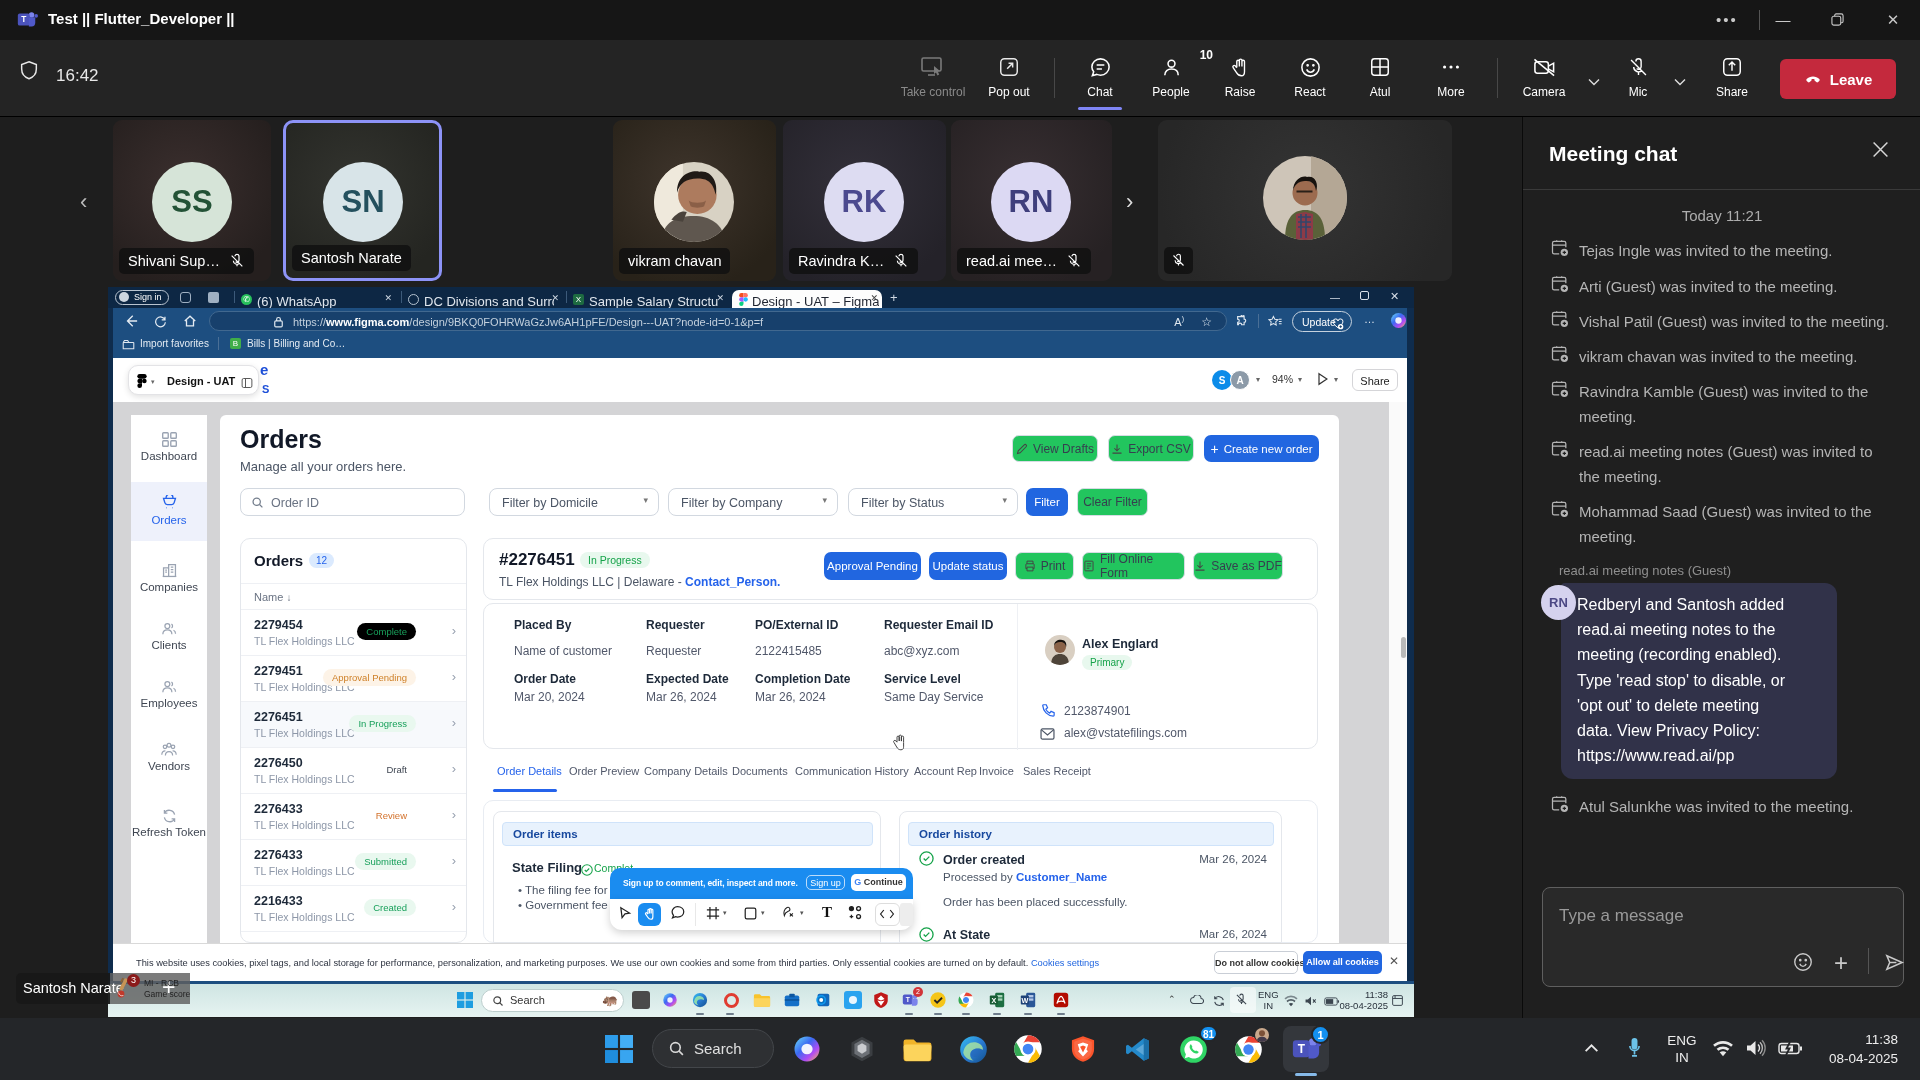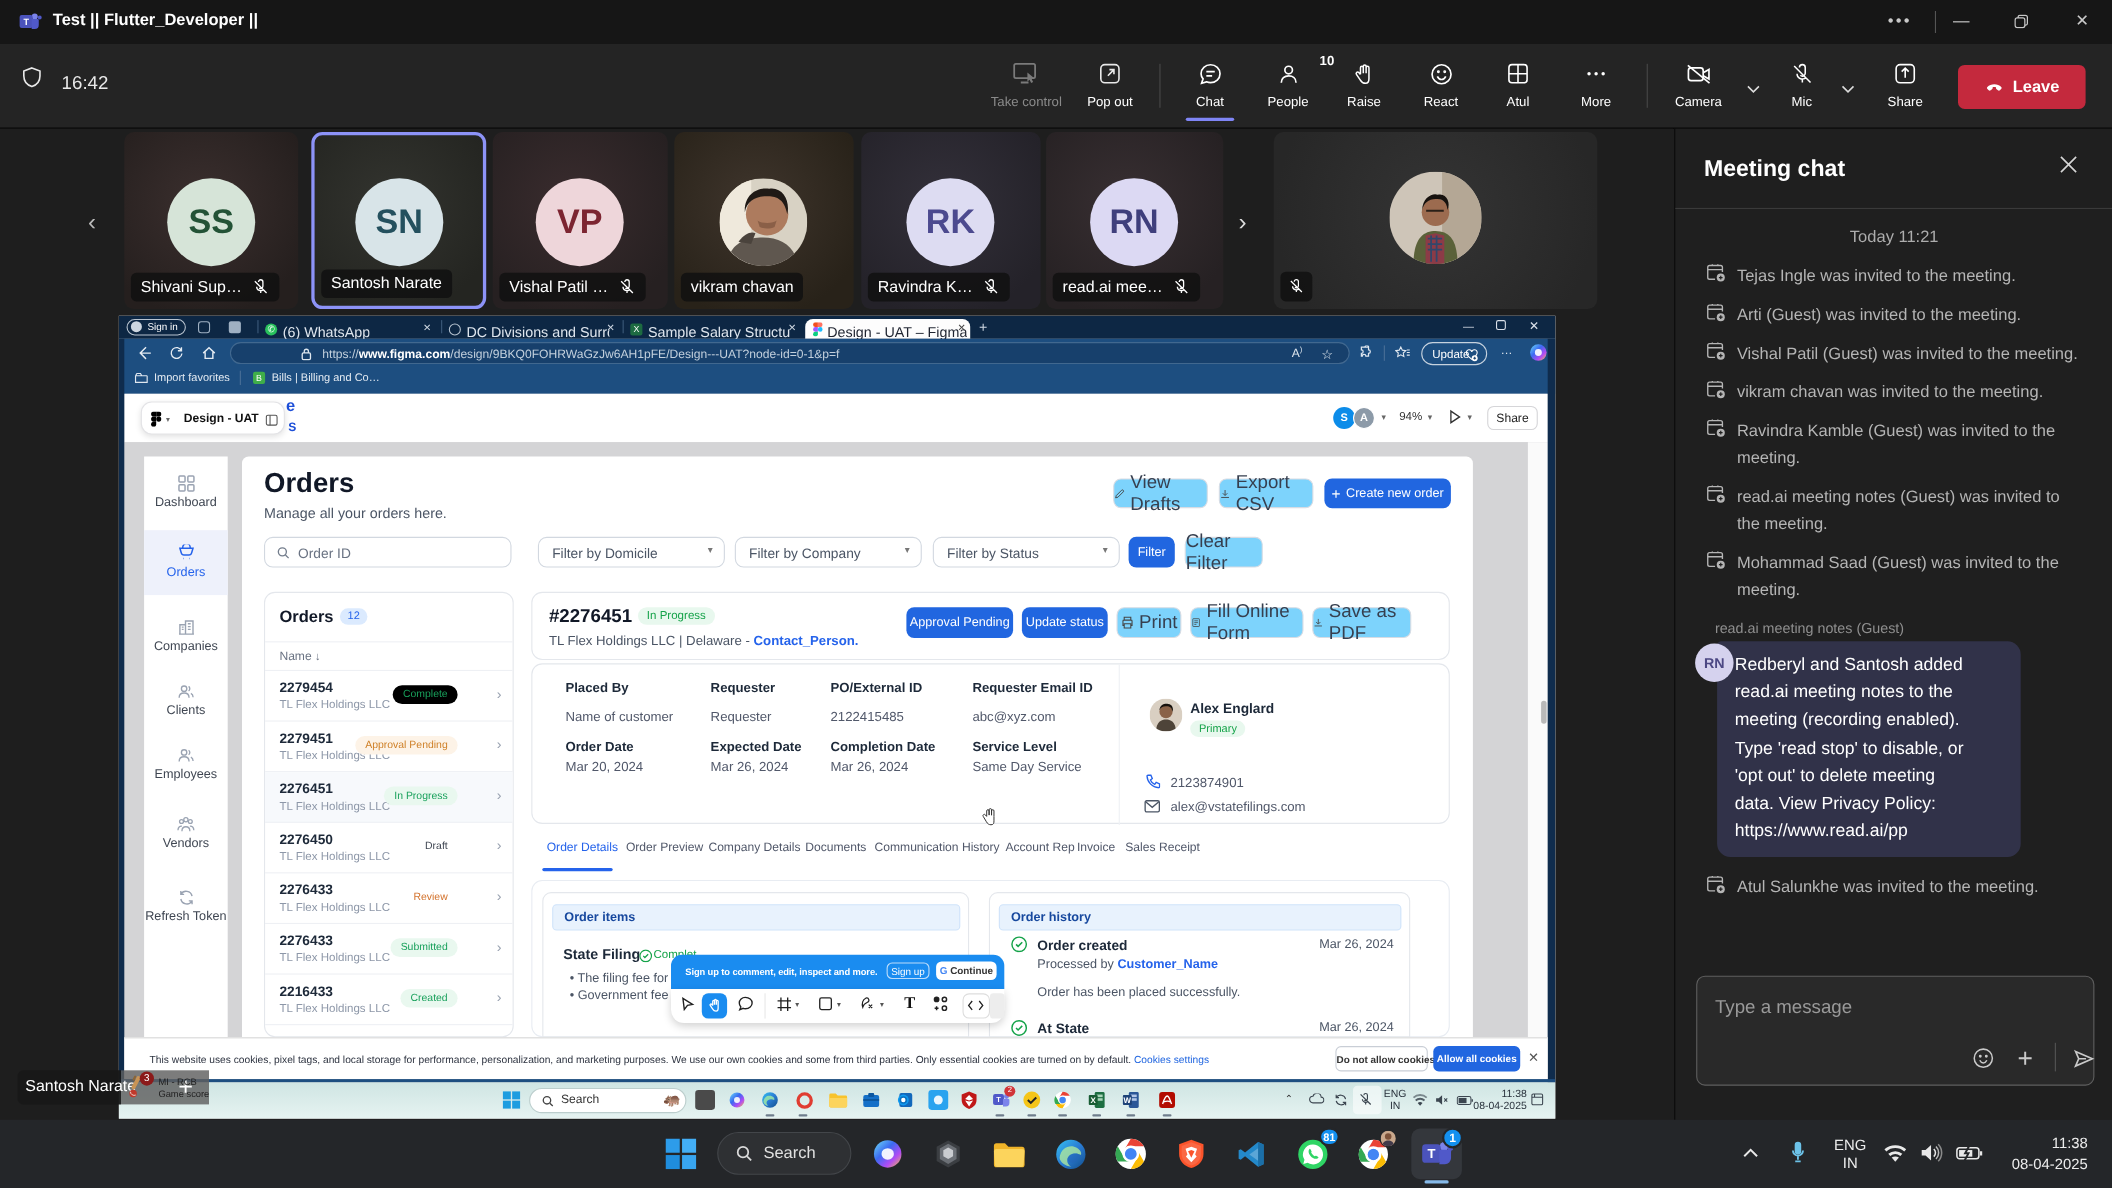--- a/index.html
+++ b/index.html
@@ -37,21 +37,21 @@
 .tbicon { position:absolute; top:14px; width:34px; height:34px; display:flex; align-items:center; justify-content:center; }
 
 
 #share { position:absolute; left:108px; top:287px; width:1306px; height:730px; background:#d6d6d6; overflow:hidden; font-family:"Liberation Sans",sans-serif; }
 .etab { position:absolute; top:3px; height:18px; color:#dfe6ee; font-size:10px; }
 .etab .tx { position:absolute; left:16px; top:3.5px; white-space:nowrap; overflow:hidden; max-width:130px; font-size:13px; }
 .etab .cl { position:absolute; right:4px; top:3px; font-size:9px; color:#cfd8e2; }
 .ebtn { position:absolute; top:23px; color:#e8eef5; }
 .badge-g { display:inline-block; background:#e8f8ee; color:#16a34a; border-radius:10px; padding:2px 8px; font-size:10.5px; }
 .fbtn-b { position:absolute; background:#2166e0; color:#fff; border-radius:7px; font-size:11.5px; display:flex; align-items:center; justify-content:center; }
-.fbtn-w { position:absolute; background:#7dd3fc; color:#363f4f; border:1px solid #d7dce4; border-radius:7px; font-size:17px; display:flex; align-items:center; justify-content:center; gap:5px; }
+.fbtn-w { position:absolute; background:#22c55e; color:#363f4f; border:1px solid #d7dce4; border-radius:7px; font-size:12px; display:flex; align-items:center; justify-content:center; gap:5px; }
 .slabel { position:absolute; font-size:12px; font-weight:bold; color:#1d2939; }
 .svalue { position:absolute; font-size:12px; color:#51586a; }
 .sitem { position:absolute; width:76px; text-align:center; color:#3f4652; font-size:11.5px; }
 .ftab { position:absolute; top:0; font-size:11px; color:#51586a; white-space:nowrap; }
 .orow { position:absolute; left:0; width:225px; height:46px; border-bottom:1px solid #eef0f4; }
 .onum { position:absolute; left:13px; top:8px; font-size:12.5px; font-weight:bold; color:#1d2939; }
 .ocom { position:absolute; left:13px; top:25px; font-size:10.5px; color:#8d97a8; white-space:nowrap; }
 .obdg { position:absolute; right:50px; top:13px; white-space:nowrap; border-radius:10px; font-size:9.5px; padding:3px 9px; }
 .ochv { position:absolute; right:10px; top:13px; color:#98a1b0; font-size:13px; }
 .stico { position:absolute; top:7px; width:18px; height:18px; border-radius:3px; }
@@ -210,26 +210,20 @@
     <div class="nametag">Santosh Narate</div>
   </div>
 
   <div class="tile" style="left:113px;width:158px;background:radial-gradient(circle at 45% 40%, #3b2f2e 0%, #251f1e 80%);">
     <div class="avcirc" style="left:39px;top:42px;width:80px;height:80px;background:#d6e4d8;color:#235236;font-size:31px;">SS</div>
     <div class="nametag">Shivani Sup…<svg width="16" height="16" viewBox="0 0 24 24" fill="none" stroke="#fff" stroke-width="1.8">
           <path d="M9 5 a3 3 0 0 1 6 0 v6 a3 3 0 0 1 -5.1 2.1 M6.5 11.5 a5.5 5.5 0 0 0 9.6 3.6 M12 17 v3 M4 4 L20 20"></path>
         </svg></div>
   </div>
 
-  <div class="tile" style="left:448px;width:159px;background:radial-gradient(circle at 45% 40%, #3a2c2e 0%, #262021 80%);">
-    <div class="avcirc" style="left:39px;top:42px;width:80px;height:80px;background:#eed6da;color:#7c2531;font-size:31px;">VP</div>
-    <div class="nametag">Vishal Patil …<svg width="16" height="16" viewBox="0 0 24 24" fill="none" stroke="#fff" stroke-width="1.8">
-          <path d="M9 5 a3 3 0 0 1 6 0 v6 a3 3 0 0 1 -5.1 2.1 M6.5 11.5 a5.5 5.5 0 0 0 9.6 3.6 M12 17 v3 M4 4 L20 20"></path>
-        </svg></div>
-  </div>
 
   <div class="tile" style="left:613px;width:163px;background:radial-gradient(circle at 45% 40%, #3f352c 0%, #282219 80%);">
     <div class="avcirc" style="left:41px;top:42px;width:80px;height:80px;overflow:hidden;">
       <svg width="80" height="80" viewBox="0 0 83 83">
         <rect width="83" height="83" fill="#d8d2c4"></rect>
         <rect x="0" y="0" width="30" height="83" fill="#efe9dc"></rect>
         <path d="M8 83 C8 62 24 56 41 56 C58 56 72 64 74 83 Z" fill="#5f574f"></path>
         <circle cx="45" cy="34" r="20" fill="#ad7b5e"></circle>
         <path d="M24 32 C23 14 38 8 47 10 C60 8 67 22 64 34 C61 18 52 17 45 17 C34 17 26 22 24 32 Z" fill="#201a16"></path>
         <path d="M36 40 C39 43 51 43 54 40 L52 46 C48 48 42 48 38 46 Z" fill="#8a5f47"></path>

